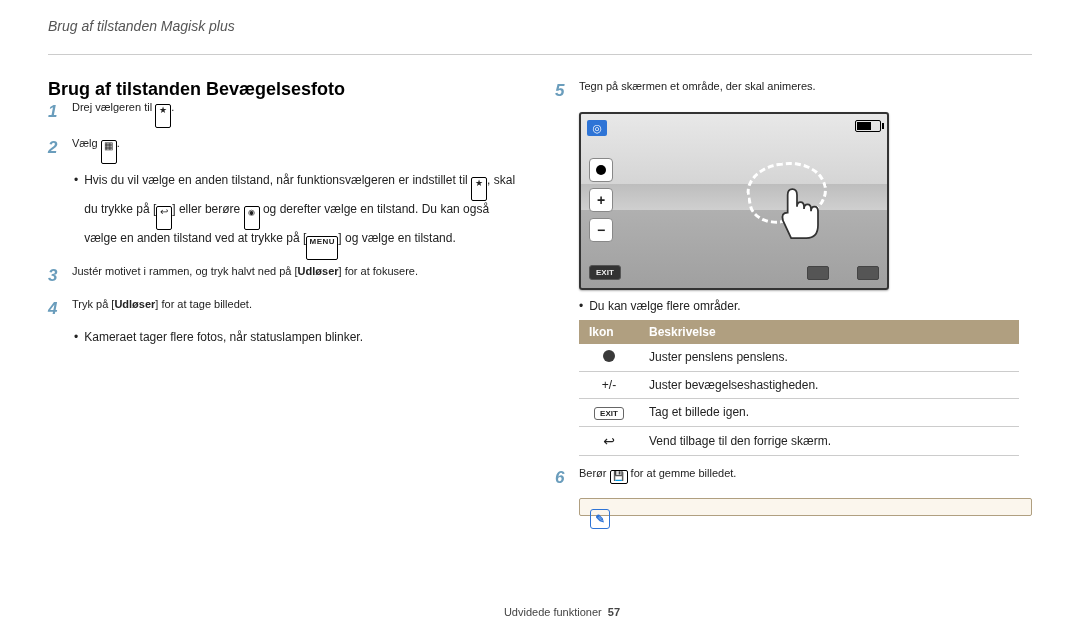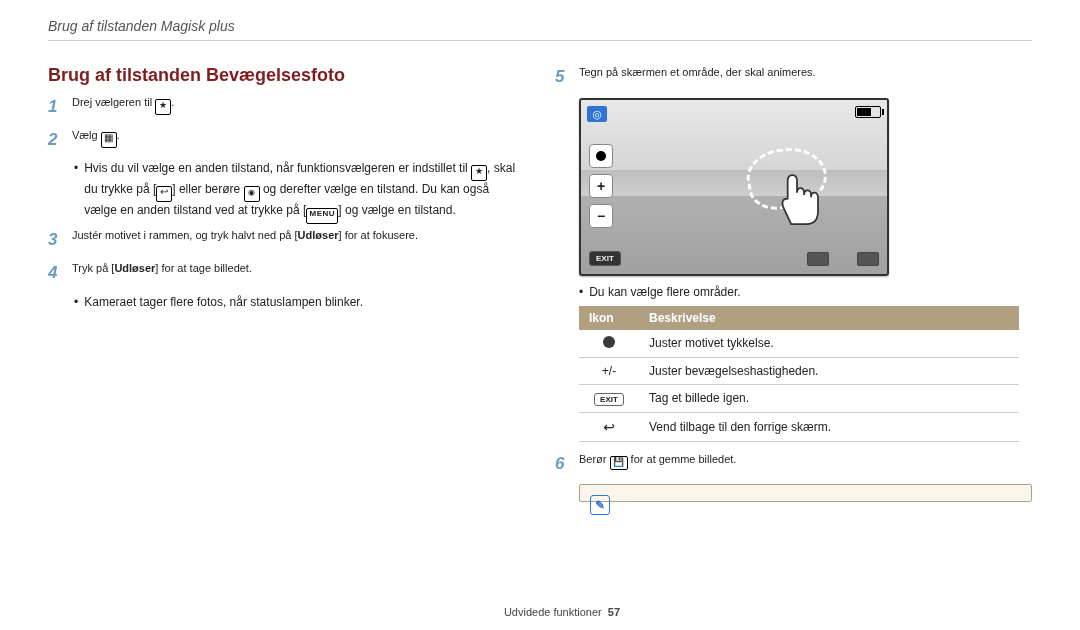--- a/index.html
+++ b/index.html
@@ -10,52 +10,52 @@
     background: #fff;
     width: 1080px;
     height: 630px;
     position: relative;
     padding: 18px 48px 0 48px;
   }
   .header {
     font-size: 14px;
     font-style: italic;
     color: #555;
-    padding-bottom: 6px;
+    padding-bottom: 20px;
     border-bottom: 1px solid #ccc;
     margin-bottom: 24px;
   }
   .columns { display: flex; gap: 30px; }
   .col { flex: 1; min-width: 0; }
   .section-title {
-    color: #7f1d1d;
+    color: #000000;
     font-size: 18px;
     font-weight: 700;
-    margin-bottom: 9px;
+    margin-bottom: 0;
   }
   .intro {
     font-size: 12.5px;
     line-height: 1.35;
     margin-bottom: 14px;
   }
   .step { display: flex; margin-bottom: 8px; line-height: 1.45; }
   .step-num {
     color: #6a9dbc;
     font-size: 17px;
     font-style: italic;
     font-weight: 600;
     width: 18px;
     flex: 0 0 18px;
     margin-right: 6px;
   }
   .step-body { font-size: 11px; flex: 1; }
   .sub-bullet { display: flex; font-size: 12px; margin: 4px 0 4px 26px; line-height: 1.35; }
   .sub-bullet::before { content: "•"; margin-right: 6px; }
   .inline-icon {
-    display: inline-block; width: 16px; height: 16px; border: 1px solid #000;
+    display: inline-block; width: 16px; height: 24px; border: 1px solid #000;
     border-radius: 2px; vertical-align: -2px; background: #fff; position: relative; font-size: 9px; text-align: center; line-height: 10px;
   }
   .inline-icon.star::after { content: "★"; font-size: 9px; }
   .inline-icon.grid::after { content: "▦"; font-size: 10px; }
   .inline-icon.back::after { content: "↩"; font-size: 10px; }
   .inline-icon.cam::after { content: "◉"; font-size: 8px; }
   .inline-icon.menu { width: 32px; font-weight: 700; font-size: 8px; letter-spacing: 0.5px; }
   .inline-icon.save { width: 18px; height: 14px; }
   .inline-icon.save::after { content: "💾"; font-size: 9px; }
   .bold { font-weight: 700; }
@@ -233,21 +233,21 @@
     <table class="icon-table">
       <thead>
         <tr>
           <th>Ikon</th>
           <th>Beskrivelse</th>
         </tr>
       </thead>
       <tbody>
         <tr>
           <td class="icon-cell"><span class="circ"></span></td>
-          <td>Juster motivet tykkelse.</td>
+          <td>Juster penslens penslens.</td>
         </tr>
         <tr>
           <td class="icon-cell">+/-</td>
           <td>Juster bevægelseshastigheden.</td>
         </tr>
         <tr>
           <td class="icon-cell"><span class="exit-cell">EXIT</span></td>
           <td>Tag et billede igen.</td>
         </tr>
         <tr>

